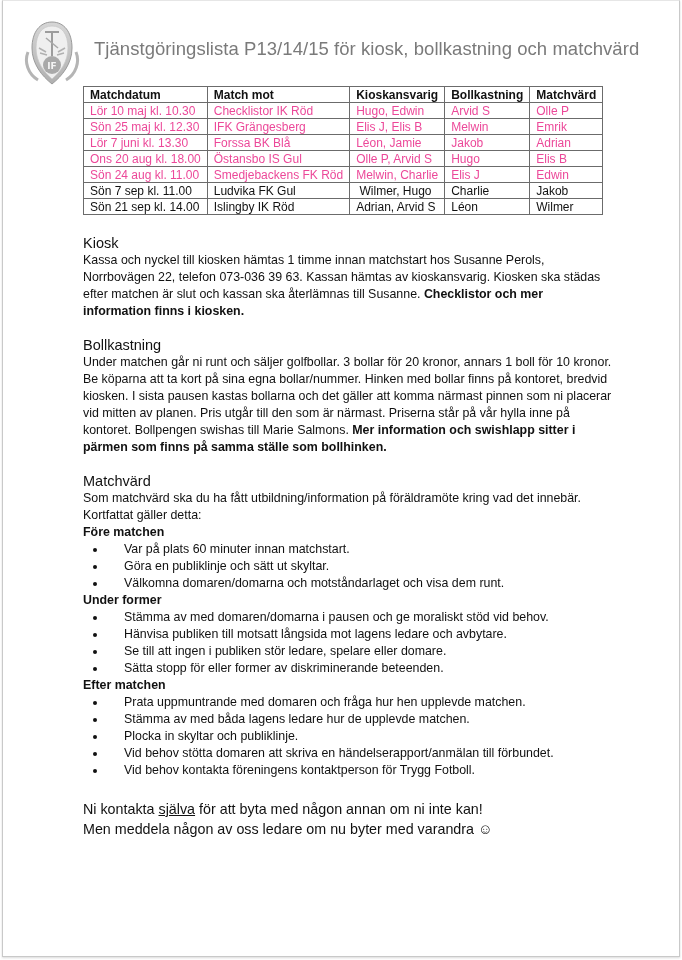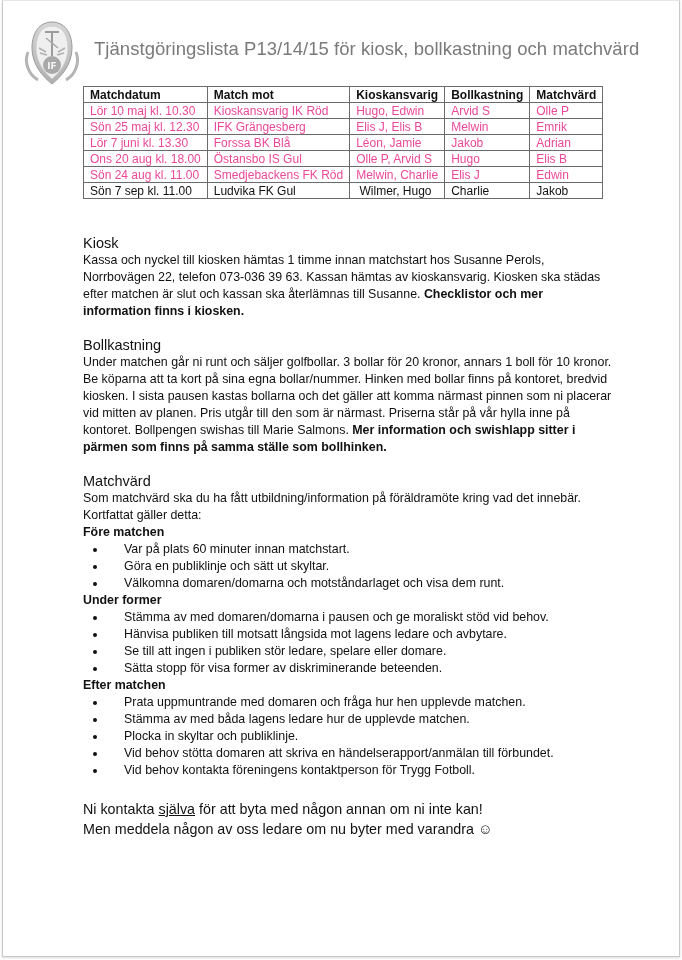--- a/index.html
+++ b/index.html
@@ -93,21 +93,21 @@
       <th style="width:108px">Matchdatum</th>
       <th style="width:124px">Match mot</th>
       <th style="width:84px">Kioskansvarig</th>
       <th style="width:77px">Bollkastning</th>
       <th>Matchvärd</th>
     </tr>
   </thead>
   <tbody>
     <tr>
       <td class="past">Lör 10 maj kl. 10.30</td>
-      <td class="past">Kioskansvarig IK Röd</td>
+      <td class="past">Checklistor IK Röd</td>
       <td class="past">Hugo, Edwin</td>
       <td class="past">Arvid S</td>
       <td class="past">Olle P</td>
     </tr>
     <tr>
       <td class="past">Sön 25 maj kl. 12.30</td>
       <td class="past">IFK Grängesberg</td>
       <td class="past">Elis J, Elis B</td>
       <td class="past">Melwin</td>
       <td class="past">Emrik</td>
@@ -132,20 +132,27 @@
       <td class="past">Melwin, Charlie</td>
       <td class="past">Elis J</td>
       <td class="past">Edwin</td>
     </tr>
     <tr>
       <td class="current">Sön 7 sep kl. 11.00</td>
       <td class="current">Ludvika FK Gul</td>
       <td class="current" style="white-space:pre"> Wilmer, Hugo</td>
       <td class="current">Charlie</td>
       <td class="current">Jakob</td>
+    </tr>
+    <tr>
+      <td class="current">Sön 21 sep kl. 14.00</td>
+      <td class="current">Islingby IK Röd</td>
+      <td class="current">Adrian, Arvid S</td>
+      <td class="current">Léon</td>
+      <td class="current">Wilmer</td>
     </tr>
   </tbody>
 </table>
 
 <div class="content">
 
   <section>
     <h2 class="section-heading">Kiosk</h2>
     <p class="para"><span>Kassa och nyckel till kiosken hämtas 1 timme innan matchstart hos Susanne Perols, Norrbovägen 22, telefon 073-036 39 63. Kassan hämtas av kioskansvarig.  Kiosken ska städas efter matchen är slut och kassan ska återlämnas till Susanne. </span><b>Checklistor och mer information finns i kiosken.</b></p>
   </section>
@@ -169,21 +176,21 @@
       <li>Var på plats 60 minuter innan matchstart.</li>
       <li>Göra en publiklinje och sätt ut skyltar.</li>
       <li>Välkomna domaren/domarna och motståndarlaget och visa dem runt.</li>
     </ul>
 
     <p class="sub-heading">Under former</p>
     <ul class="bullets">
       <li>Stämma av med domaren/domarna i pausen och ge moraliskt stöd vid behov.</li>
       <li>Hänvisa publiken till motsatt långsida mot lagens ledare och avbytare.</li>
       <li>Se till att ingen i publiken stör ledare, spelare eller domare.</li>
-      <li>Sätta stopp för visa former av diskriminerande beteenden.</li>
+      <li>Sätta stopp för eller former av diskriminerande beteenden.</li>
     </ul>
 
     <p class="sub-heading">Efter matchen</p>
     <ul class="bullets">
       <li>Prata uppmuntrande med domaren och fråga hur hen upplevde matchen.</li>
       <li>Stämma av med båda lagens ledare hur de upplevde matchen.</li>
       <li>Plocka in skyltar och publiklinje.</li>
       <li>Vid behov stötta domaren att skriva en händelserapport/anmälan till förbundet.</li>
       <li>Vid behov kontakta föreningens kontaktperson för Trygg Fotboll.</li>
     </ul>

